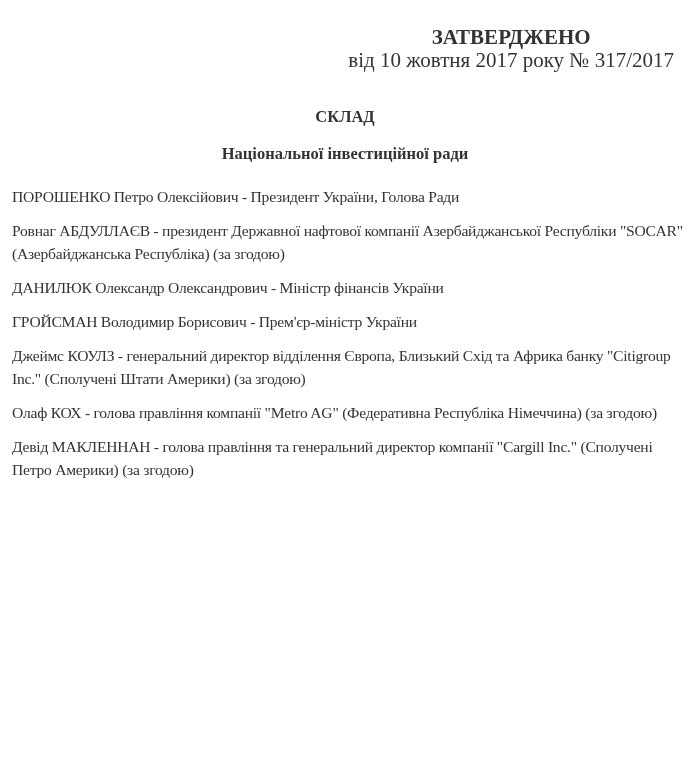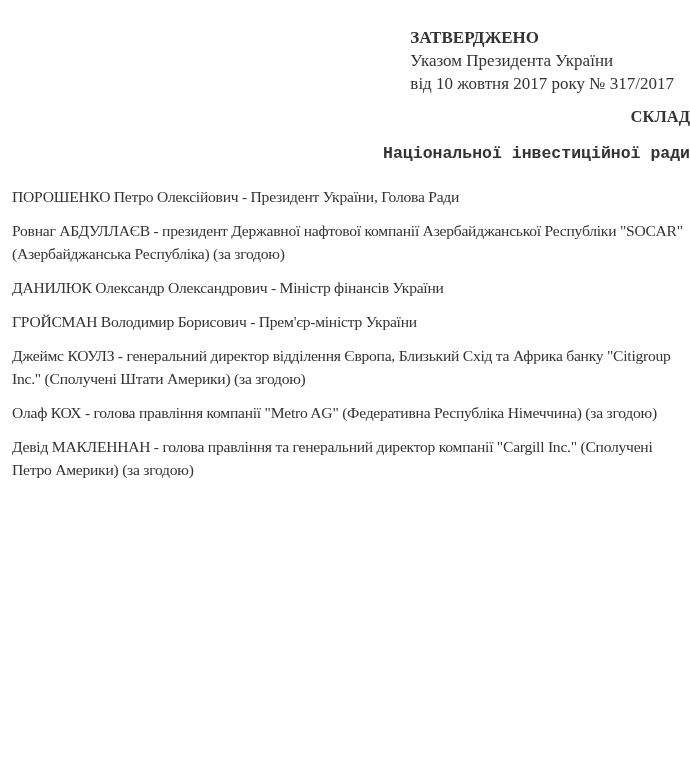--- a/index.html
+++ b/index.html
@@ -12,37 +12,37 @@
       height: 767px;
       overflow: hidden;
       position: relative;
       color: #333333;
       font-family: "Liberation Serif", "DejaVu Serif", serif;
     }
     .approval {
       position: absolute;
       right: 16px;
       top: 26px;
-      text-align: left;
-      font-size: 17px;
+      text-align: center;
+      font-size: 21px;
       line-height: 23px;
     }
     .approval .approved {
       font-weight: bold;
     }
     .title {
       position: absolute;
       left: 0;
       width: 690px;
-      text-align: right;
+      text-align: center;
       font-weight: bold;
       font-size: 16.5px;
     }
     .title.t1 { top: 107px; }
-    .title.t2 { top: 144px; font-family: Liberation Mono, monospace; }
+    .title.t2 { top: 144px; }
     .members {
       position: absolute;
       left: 4px;
       top: 177px;
       width: 680px;
       margin: 8px;
       padding: 0;
       list-style: none;
     }
     .member {
@@ -52,21 +52,20 @@
       margin: 0 0 11px 0;
       letter-spacing: -0.25px;
       transform-origin: left top;
     }
   </style>
 </head>
 <body>
 
 <div class="approval">
   <div class="approved">ЗАТВЕРДЖЕНО</div>
-  <div>Указом Президента України</div>
   <div>від 10 жовтня 2017 року № 317/2017</div>
 </div>
 
 <div class="title t1">СКЛАД</div>
 <div class="title t2">Національної інвестиційної ради</div>
 
 <ul class="members">
   <li class="member">ПОРОШЕНКО Петро Олексійович - Президент України, Голова Ради</li>
   <li class="member">Ровнаг АБДУЛЛАЄВ - президент Державної нафтової компанії Азербайджанської Республіки "SOCAR" (Азербайджанська Республіка) (за згодою)</li>
   <li class="member">ДАНИЛЮК Олександр Олександрович - Міністр фінансів України</li>

